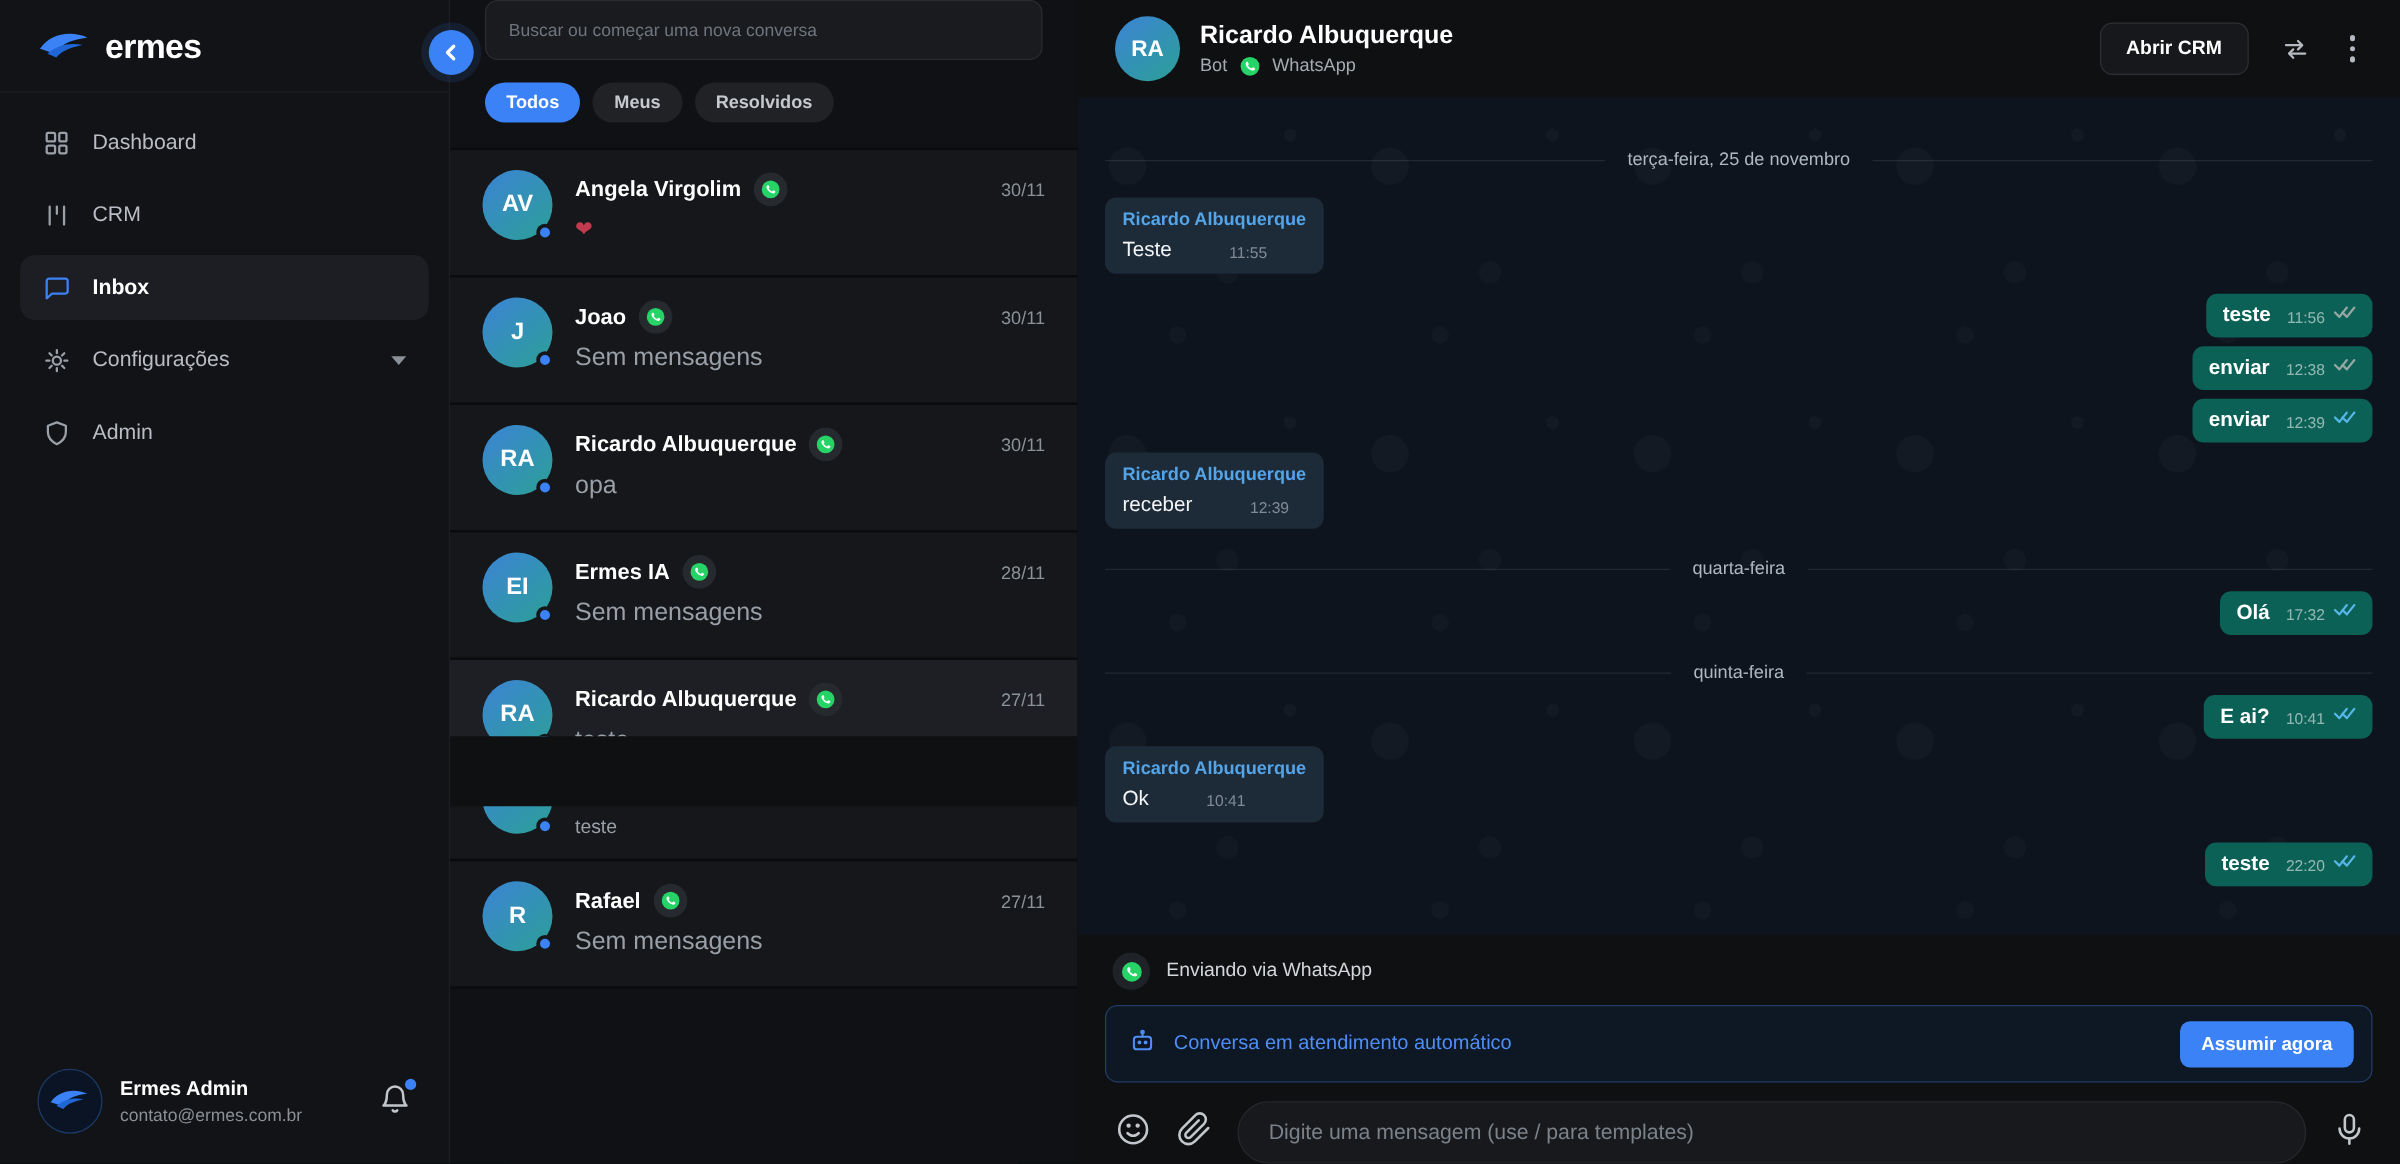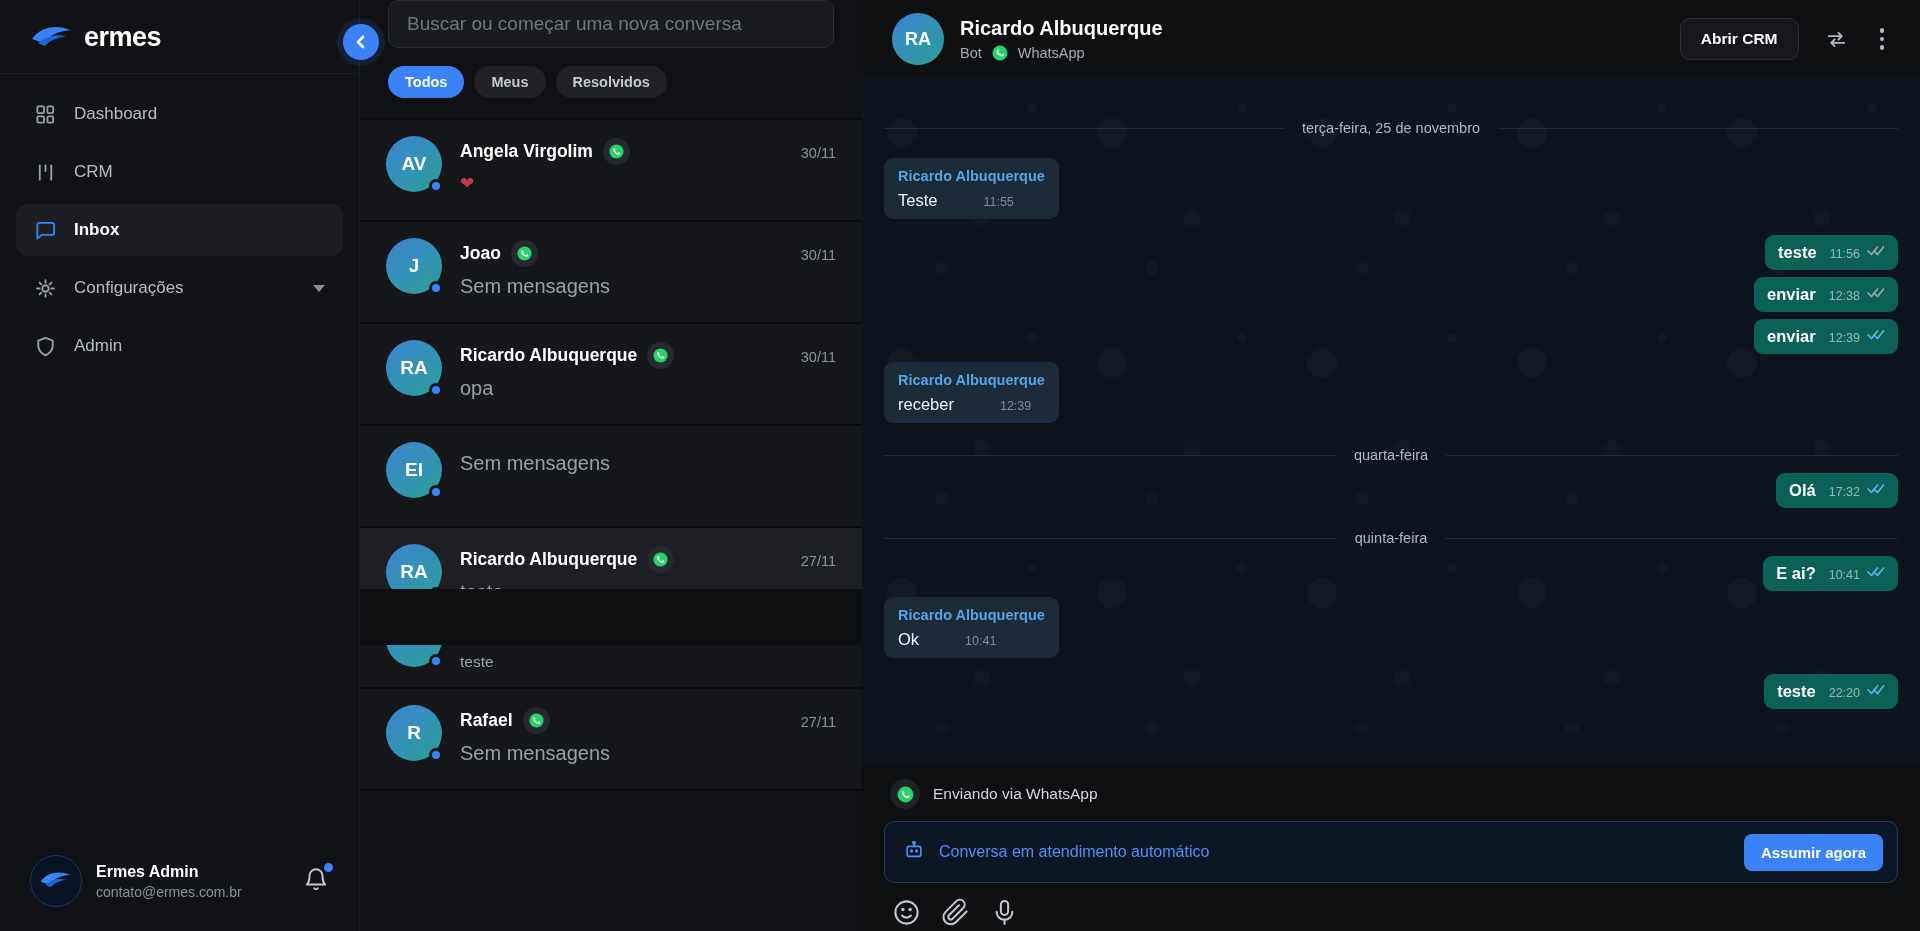--- a/index.html
+++ b/index.html
@@ -30,21 +30,21 @@
 
   
   .convo-panel { width:502px; height:100%; background:#101114; position:relative; display:flex; flex-direction:column; }
   .convo-header { display:flex; align-items:center; padding:24px 28px 18px 30px; }
   .back-btn { position:absolute; left:-17px; top:24px; width:36px; height:36px; border-radius:50%; background:#3b82f6; display:flex; align-items:center; justify-content:center; box-shadow:0 0 0 6px rgba(59,130,246,0.12); cursor:pointer; z-index:5; }
   .back-btn svg { width:14px; height:14px; stroke:#fff; stroke-width:2.6; fill:none; stroke-linecap:round; stroke-linejoin:round; }
   .convo-title { font-size:25px; font-weight:700; color:#fff; }
   .refresh-btn { margin-left:auto; cursor:pointer; }
   .refresh-btn svg { width:23px; height:23px; stroke:#b5bac0; stroke-width:1.9; fill:none; stroke-linecap:round; stroke-linejoin:round; }
   .search-wrap { padding:0 28px; }
-  .search-input { width:100%; height:48px; background:#191b1e; border:1px solid #2a2c31; border-radius:10px; color:#d7dade; font-size:19px; padding:0 18px; outline:none; font-family:"Liberation Sans",sans-serif; }
+  .search-input { width:100%; height:48px; background:#191b1e; border:1px solid #2a2c31; border-radius:10px; color:#d7dade; font-size:14px; padding:0 18px; outline:none; font-family:"Liberation Sans",sans-serif; }
   .search-input::placeholder { color:#6f757d; }
   .chips { display:flex; gap:10px; padding:18px 28px 20px 28px; }
   .chip { background:#202226; color:#c6c9ce; border-radius:999px; padding:8px 17px; font-size:14.5px; font-weight:600; cursor:pointer; }
   .chip.active { background:#3b82f6; color:#fff; }
   .convo-list { flex:1; overflow:hidden; }
   .convo-item { display:flex; background:#15171a; border-top:2px solid #0a0b0c; padding:16px 26px; height:102px; cursor:pointer; position:relative; }
   .convo-item.selected { background:#1d1f24; }
   .convo-item.cut { height:63px; overflow:hidden; border-bottom:none; }
   .avatar { width:56px; height:56px; border-radius:50%; background:linear-gradient(140deg,#3b85d2 5%,#2c9e99 95%); display:flex; align-items:center; justify-content:center; color:#fff; font-weight:700; font-size:19px; position:relative; flex:0 0 auto; }
   .presence-dot { position:absolute; right:-1px; bottom:-1px; width:14px; height:14px; border-radius:50%; background:#3b82f6; border:3px solid #15171a; }
@@ -277,20 +277,29 @@
           <div class="convo-preview">opa</div>
         </div>
       </div>
 
       <div class="convo-item">
         <div class="avatar">
             <span>EI</span>
             <span class="presence-dot"></span>
           </div>
         <div class="convo-main">
+          <div class="convo-top">
+            <span class="convo-name">Ermes IA</span>
+            <span class="wa-badge">
+                <svg viewBox="0 0 24 24">
+                  <use href="#wa-glyph"></use>
+                </svg>
+              </span>
+            <span class="convo-date">28/11</span>
+          </div>
           <div class="convo-preview">Sem mensagens</div>
         </div>
       </div>
 
       <div class="convo-item cut selected">
         <div class="avatar">
             <span>RA</span>
             <span class="presence-dot"></span>
           </div>
         <div class="convo-main">
@@ -501,20 +510,21 @@
               <path d="M8.3 14.5a4.8 4.8 0 0 0 7.4 0"></path>
               <circle cx="9" cy="9.5" r="0.6" fill="#c3c7cc"></circle>
               <circle cx="15" cy="9.5" r="0.6" fill="#c3c7cc"></circle>
             </svg>
         </span>
         <span class="tool">
           <svg viewBox="0 0 24 24">
               <path d="M21.2 11.1l-8.9 8.9a6 6 0 0 1-8.5-8.5l8.9-8.9a4 4 0 0 1 5.7 5.7l-8.9 8.8a2 2 0 0 1-2.9-2.8l8.3-8.3"></path>
             </svg>
         </span>
+        <input class="msg-input" type="text" placeholder="Digite uma mensagem (use / para templates)" style="">
         <span class="tool">
           <svg viewBox="0 0 24 24">
               <rect x="9" y="2.5" width="6" height="11.5" rx="3"></rect>
               <path d="M5.5 11.5a6.5 6.5 0 0 0 13 0"></path>
               <path d="M12 18v3.5"></path>
             </svg>
         </span>
       </div>
     </footer>
   </section>

